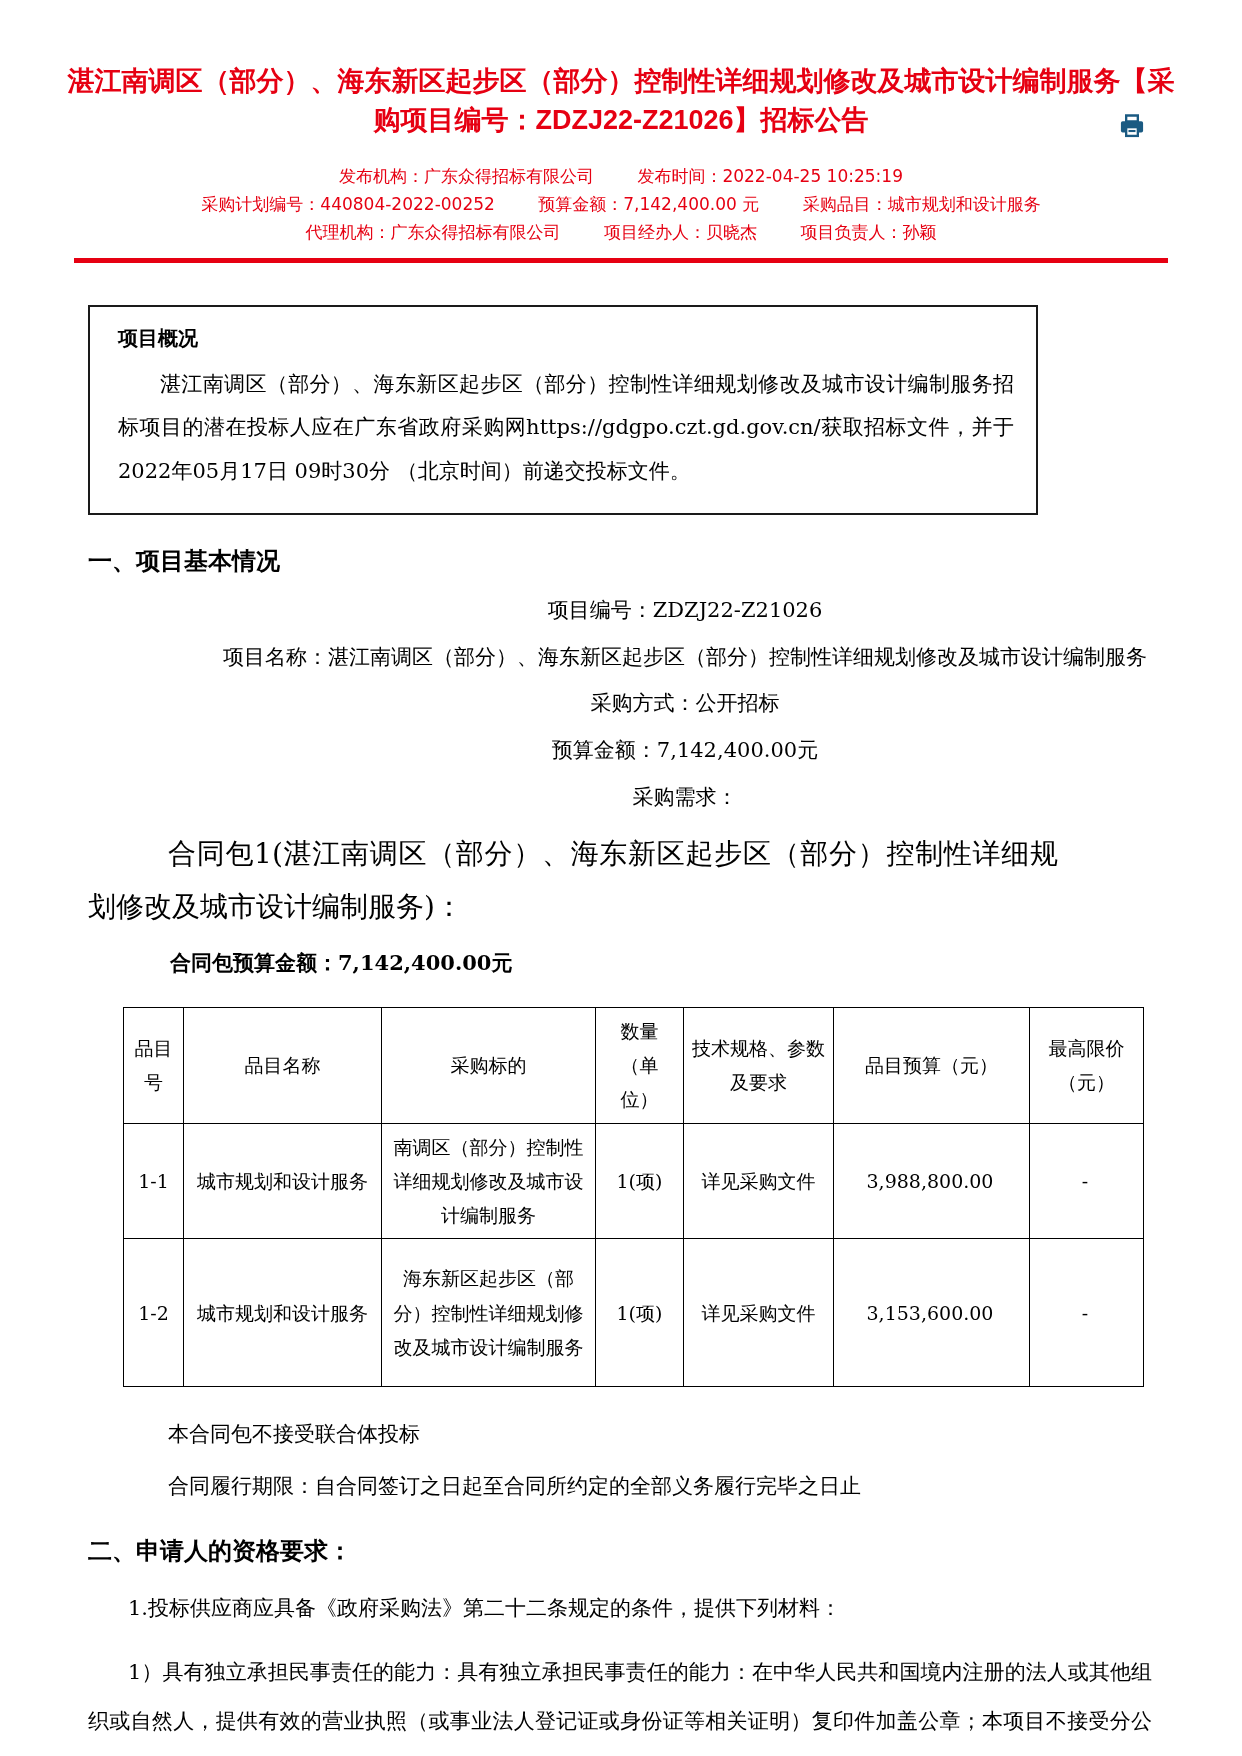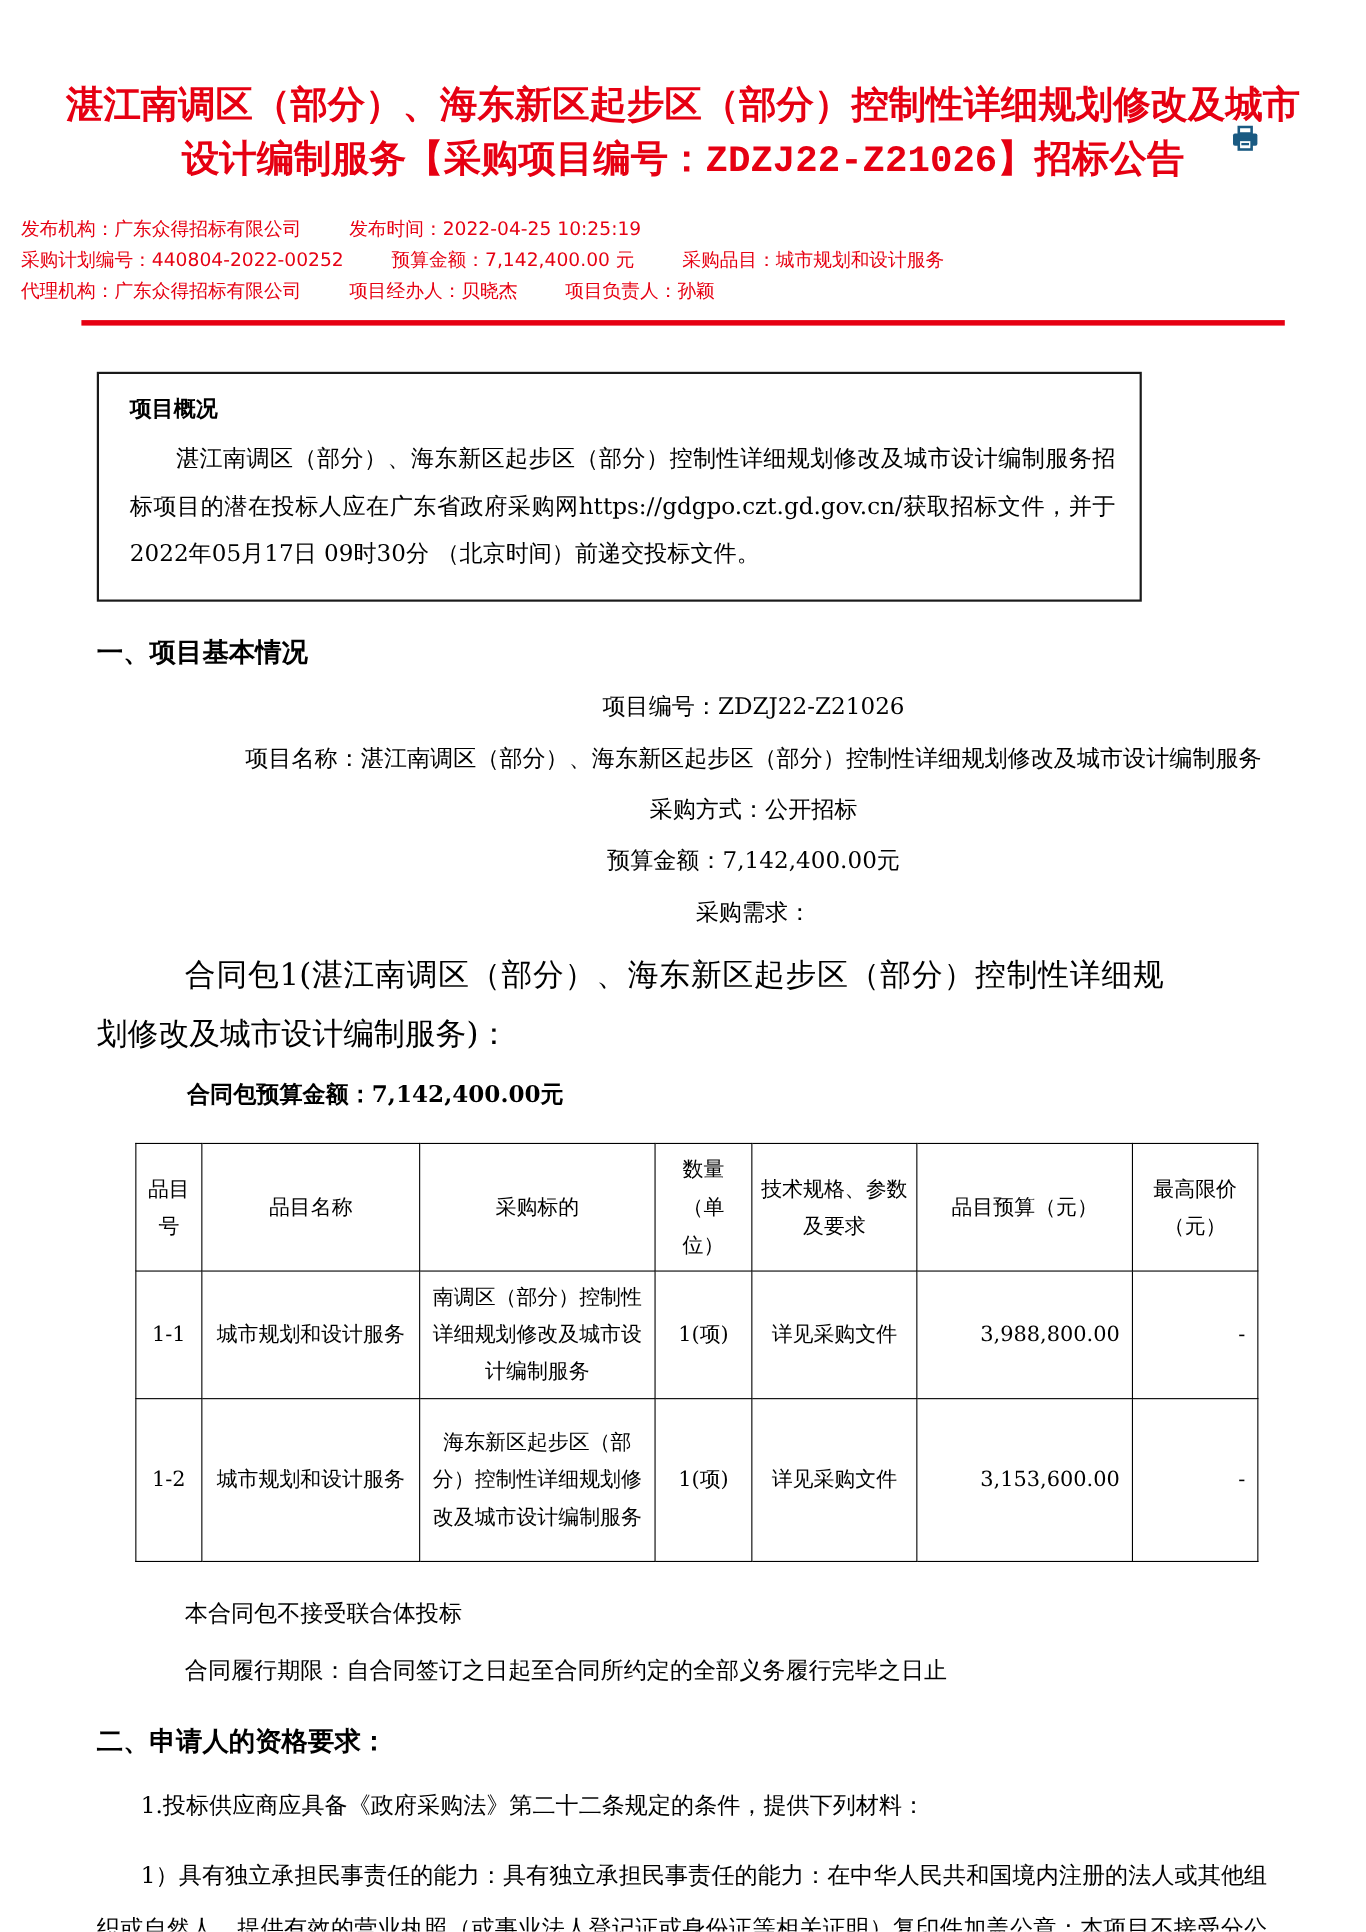--- a/index.html
+++ b/index.html
@@ -3,27 +3,27 @@
 <meta charset="utf-8">
 <style>
   html,body{margin:0;padding:0;}
   body{
     width:1242px;height:1756px;overflow:hidden;background:#ffffff;color:#000;
     font-family:"DejaVu Serif","Liberation Serif",serif;
     position:relative;
   }
   .header{position:relative;padding-top:58px;}
   .page-title{
-    width:1130px;margin:16px auto;text-align:center;
-    font-family:Liberation Mono, monospace;
-    font-weight:bold;font-size:34px;line-height:1.45;color:#e60012;
+    width:1130px;margin:4px auto;text-align:center;
+    font-family:Liberation Sans, sans-serif;
+    font-weight:bold;font-size:27px;line-height:1.45;color:#e60012;
   }
   .print-btn{position:absolute;top:112px;right:96px;width:28px;height:28px;cursor:pointer;}
   .meta{
-    margin-top:22px;text-align:left;color:#e60012;
+    margin-top:22px;text-align:center;color:#e60012;
     font-family:"DejaVu Sans","Liberation Sans",sans-serif;
     font-size:17px;line-height:1.65;
   }
   .meta-line{white-space:nowrap;}
   .meta-pair{display:inline-block;margin:0 19px;}
   .divider{height:5px;background:#e60012;margin:12px 74px 0 74px;}
   .overview-box{
     margin:42px 204px 0 88px;border:2px solid #1a1a1a;
     padding:14px 22px 20px 28px;
   }
@@ -48,21 +48,21 @@
     margin:28px 0 0 123px;border-collapse:collapse;width:1020px;
     font-size:19px;table-layout:fixed;padding-left:18px;
   }
   .items-table th,.items-table td{
     border:1px solid #000;text-align:center;vertical-align:middle;
     padding:6px 8px;line-height:1.8;font-weight:normal;word-break:break-all;
   }
   .items-table thead tr{height:88px;}
   .items-table .row-1{height:114px;}
   .items-table .row-2{height:148px;}
-  .items-table .num{text-align:right;padding-right:11px;}
+  .items-table .num{text-align:center;padding-right:11px;}
   .notes{margin:30px 0 0 168px;font-size:21px;}
   .note-line{margin-bottom:16px;line-height:1.7;}
   .para{
     margin:16px 90px 0 88px;font-size:21px;line-height:2.3;
     text-align:justify;text-indent:40px;
   }
 </style>
 </head>
 <body>
 

